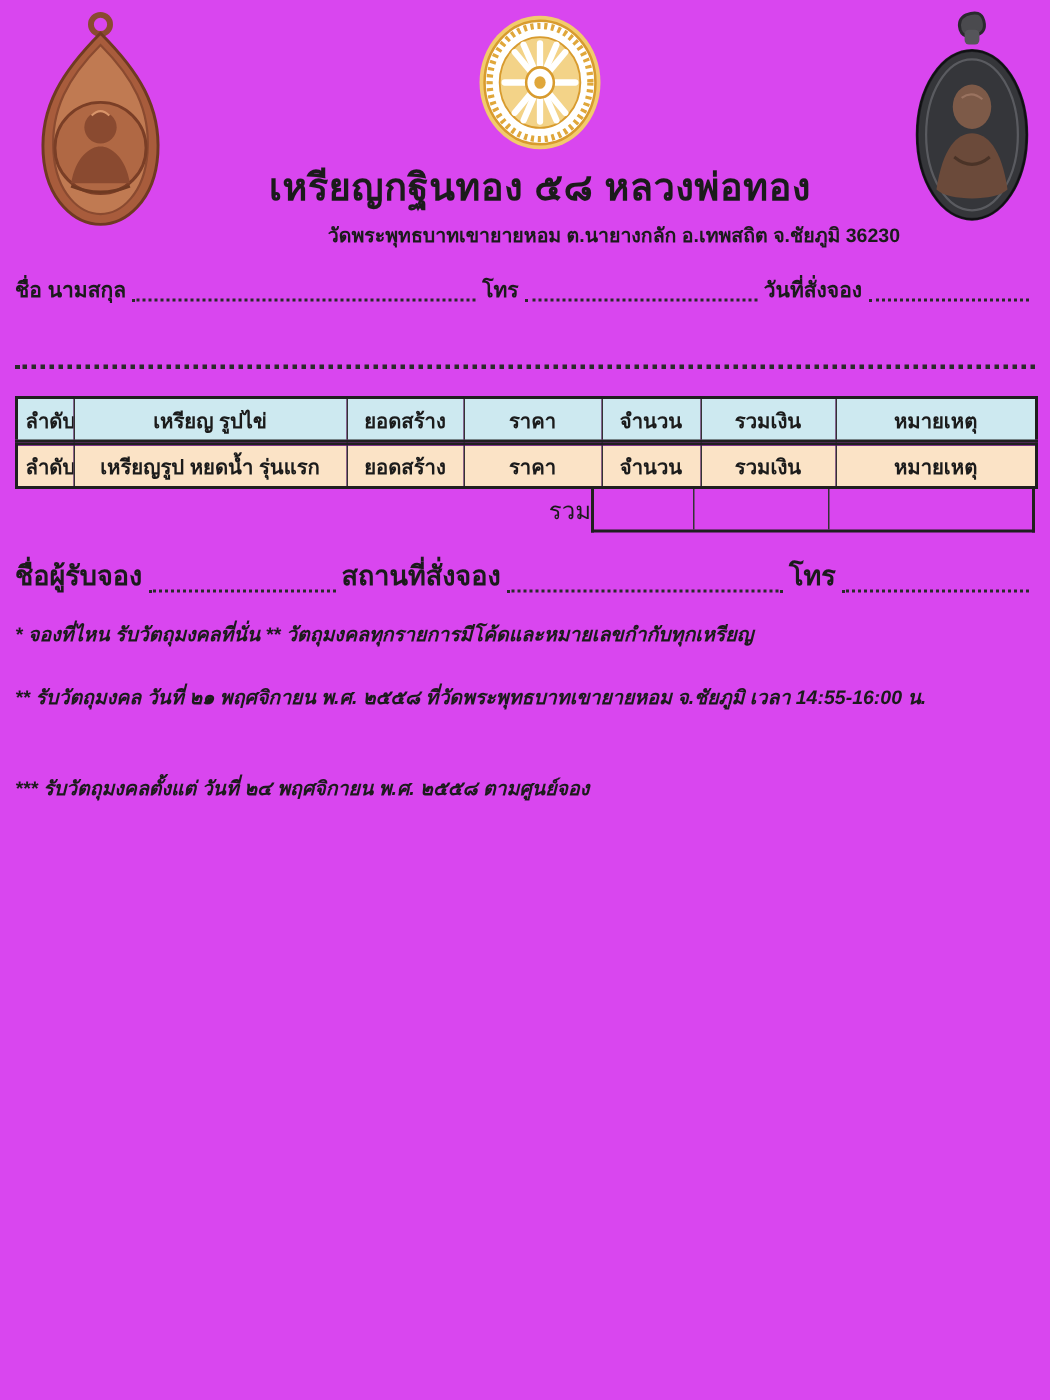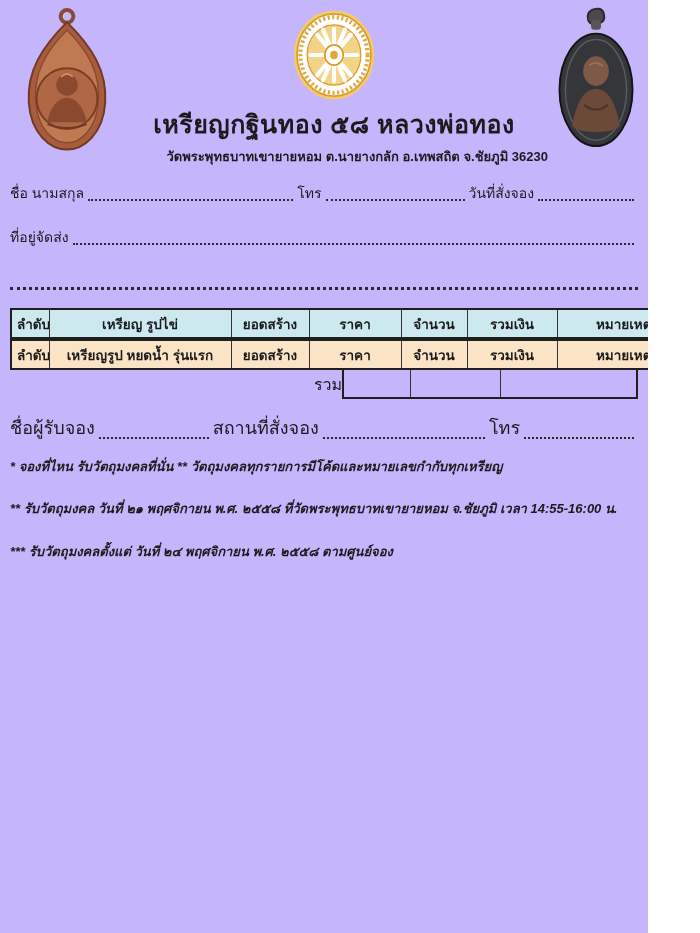--- a/index.html
+++ b/index.html
@@ -1,29 +1,29 @@
 <!DOCTYPE html>
 <html><head>
 <meta charset="utf-8">
 <style>
   html,body{margin:0;padding:0;background:#ffffff;}
   body{font-family:"Liberation Sans","DejaVu Sans",sans-serif;color:#1b1b1b;}
-  .page{position:relative;width:648px;height:933px;background:#c4b5fd;overflow:hidden;}
+  .page{position:relative;width:700px;height:933px;background:#d946ef;overflow:hidden;}
 
   
   .hdr{position:relative;height:166px;}
   .amulet-left{position:absolute;left:18px;top:6px;width:98px;height:148px;}
   .amulet-right{position:absolute;right:12px;top:6px;width:80px;height:148px;}
   .hdr-center{position:absolute;left:120px;right:100px;top:8px;text-align:center;}
   .wheel{width:84px;height:94px;margin:0 auto;}
   .title{font-size:25px;font-weight:bold;margin:2px 0 0 0;letter-spacing:.5px;}
   .subtitle{font-size:13px;font-weight:bold;margin:2px 0 0 0;white-space:nowrap;text-align:right;}
 
   
-  .line{display:flex;align-items:flex-end;margin:0 10px;font-weight:normal;font-size:14px;justify-content:flex-end;}
+  .line{display:flex;align-items:flex-end;margin:0 10px;font-weight:bold;font-size:14px;justify-content:flex-end;}
   .line .lbl{white-space:nowrap;padding-bottom:1px;}
   .dots{flex:1;border-bottom:2.5px dotted #2a2a2a;height:15px;margin:0 4px 4px 4px;}
   .dots.w3{flex:3.1;} .dots.w2{flex:2.1;} .dots.w1{flex:1.45;}
   .name-line{margin-top:16px;}
   .addr-line{margin-top:21px;}
   .free-dots{margin:0 10px;margin-top:26px;border-bottom:3px dotted #2a2a2a;height:12px;}
 
   
   table{border-collapse:collapse;table-layout:fixed;width:680px;margin:0 10px;font-size:13.5px;}
   .tbl1{margin-top:18px;}
@@ -42,21 +42,21 @@
   .total-cells{display:flex;border:2px solid #1f1f1f;border-top:none;}
   .tc{box-sizing:border-box;border-left:1px solid #333;}
   .tc:first-child{border-left:none;}
   .tc-qty{width:66px;} .tc-total{width:90px;} .tc-note{width:136px;}
 
   
   .footer-line{margin-top:14px;font-size:18px;}
   .fnote{margin:0 10px;font-size:13px;font-weight:bold;font-style:italic;}
   .fnote1{margin-top:13px;}
   .fnote2{margin-top:21px;}
-  .fnote3{margin-top:22px;}
+  .fnote3{margin-top:40px;}
 </style>
 </head>
 <body>
 
 <div class="page">
 
   <div class="hdr">
 
     <div class="amulet-left">
       <svg viewBox="0 0 100 150" width="98" height="148">
@@ -111,24 +111,20 @@
 
   <div class="line name-line">
     <span class="lbl">ชื่อ นามสกุล</span>
     <span class="dots w3"></span>
     <span class="lbl">โทร</span>
     <span class="dots w2"></span>
     <span class="lbl">วันที่สั่งจอง</span>
     <span class="dots w1"></span>
   </div>
 
-  <div class="line addr-line">
-    <span class="lbl">ที่อยู่จัดส่ง</span>
-    <span class="dots"></span>
-  </div>
 
   <div class="free-dots"></div>
 
   <table class="tbl1">
     <colgroup>
       <col class="c-no">
         <col class="c-item">
         <col class="c-made">
         <col class="c-price">
       <col class="c-qty">

